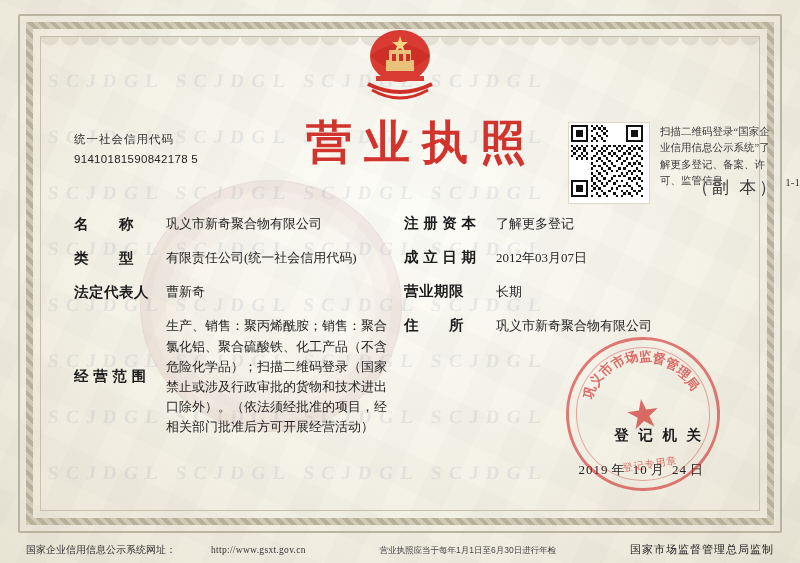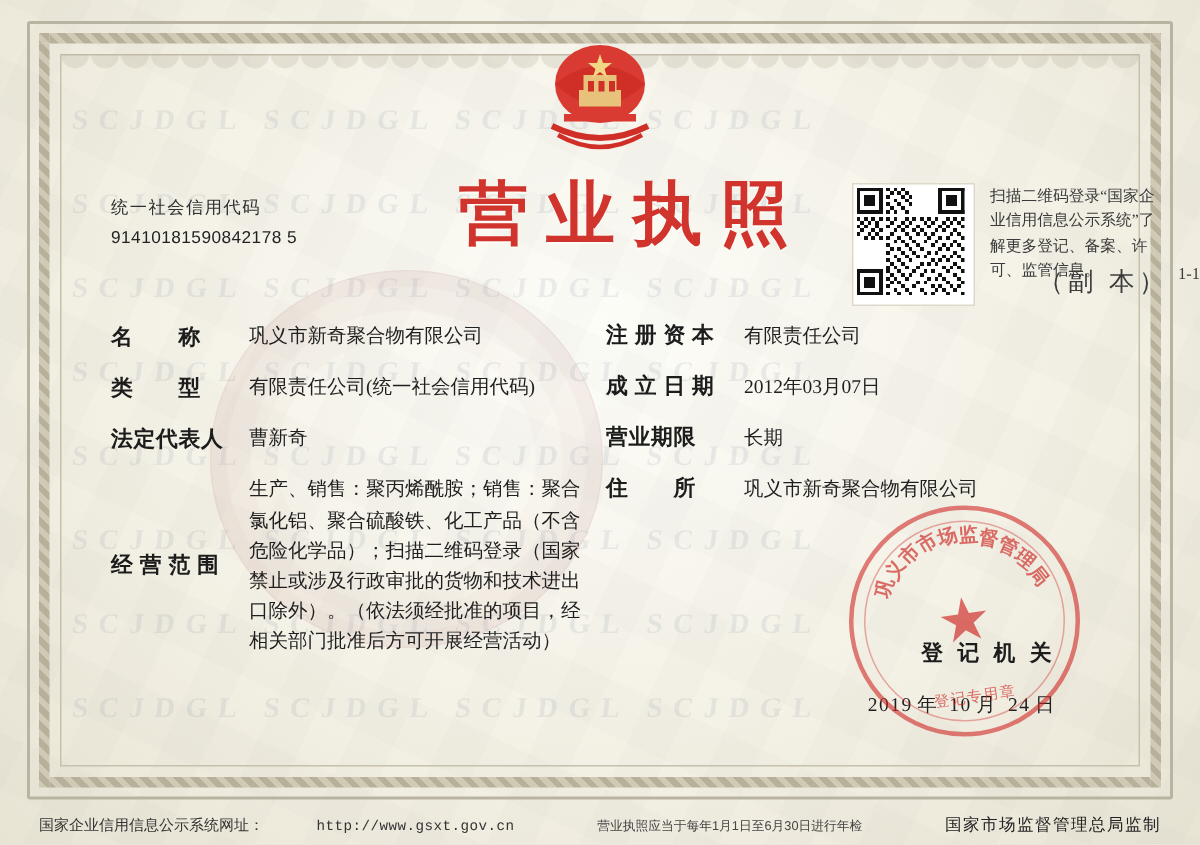--- a/index.html
+++ b/index.html
@@ -175,21 +175,21 @@
     font-size:10px;color:rgba(206,37,34,.8);letter-spacing:1px;
   }
   
   .footer{
     position:absolute;left:26px;right:26px;bottom:6px;
     display:flex;align-items:flex-end;justify-content:space-between;
     font-size:10px;color:#333;
   }
   .footer-left{display:flex;align-items:baseline;gap:4px;margin-top:48px;}
   .footer-left .url{
-    font-family:Liberation Mono, monospace;
+    font-family:Liberation Serif, serif;
     font-size:9.5px;letter-spacing:.3px;padding-left:31px;
   }
   .footer-center{
     text-align:center;font-size:8.5px;line-height:1.5;color:#444;
     max-width:290px;
     margin-top:44px;
   }
   .footer-right{font-size:11px;letter-spacing:1px;color:#222;margin-top:13px;}
   .tiny-note{font-size:8.5px;}
 </style>
@@ -456,21 +456,21 @@
 
   <div class="fields">
 
     <div class="row">
       <div class="col-left">
         <div class="flabel">名　　称</div>
         <div class="fvalue">巩义市新奇聚合物有限公司</div>
       </div>
       <div class="col-right">
         <div class="flabel">注 册 资 本</div>
-        <div class="fvalue">有限责任公司</div>
+        <div class="fvalue">了解更多登记</div>
       </div>
     </div>
 
     <div class="row">
       <div class="col-left">
         <div class="flabel">类　　型</div>
         <div class="fvalue">有限责任公司(统一社会信用代码)</div>
       </div>
       <div class="col-right">
         <div class="flabel">成 立 日 期</div>

